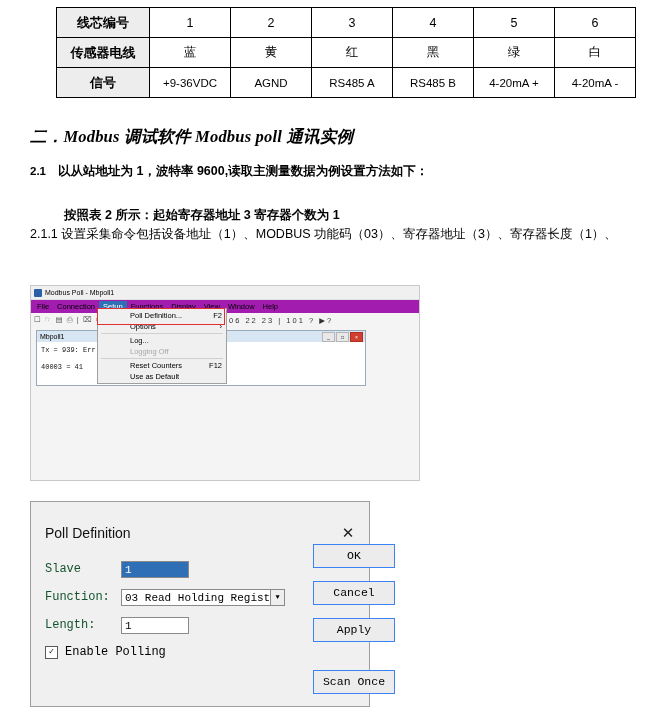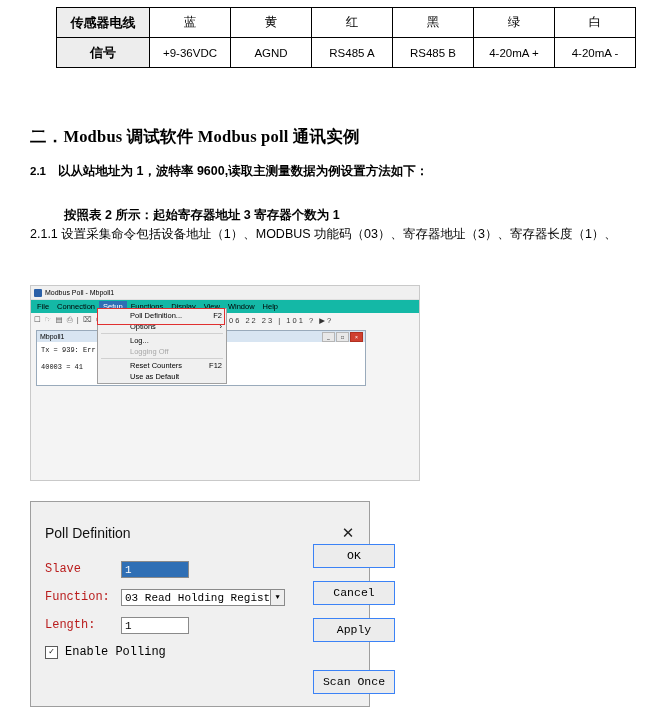--- a/index.html
+++ b/index.html
@@ -51,20 +51,21 @@
 
   
   .h2 {
     position: absolute;
     left: 30px;
     top: 126px;
     font-size: 16.5px;
     font-weight: bold;
     font-family: "Liberation Serif", serif;
     letter-spacing: 0.2px;
+    font-style: italic;
   }
   .para-21 {
     position: absolute;
     left: 30px;
     top: 163px;
     font-size: 12.5px;
     font-family: "Liberation Sans", sans-serif;
   }
   .para-21 .num {
     font-weight: bold;
@@ -120,21 +121,21 @@
     background: #2a60a8;
     margin-right: 3px;
     border-radius: 1px;
     display: inline-block;
   }
   .shot1 .menubar {
     height: 13px;
     display: flex;
     align-items: center;
     font-size: 7.5px;
-    background: #14b8a6;
+    background: #a21caf;
     padding-left: 2px;
   }
   .shot1 .menubar span {
     padding: 1px 4px;
     white-space: nowrap;
   }
   .shot1 .menubar span.active {
     background: #2f6fb5;
     color: #fff;
   }
@@ -282,21 +283,21 @@
     display: flex;
     align-items: center;
     height: 28px;
     font-family: "Liberation Mono", monospace;
     font-size: 12px;
   }
   .shot2 .row .lbl {
     width: 76px;
     font-family: "Liberation Mono", monospace;
     font-size: 12px;
-    color: #b91c1c;
+    color: #14532d;
   }
   .shot2 .row .fld {
     height: 17px;
     border: 1px solid #8a8a8a;
     background: #ffffff;
     font-family: "Liberation Mono", monospace;
     font-size: 11px;
     line-height: 17px;
     padding: 0 3px;
     box-sizing: border-box;
@@ -372,20 +373,29 @@
     top: 126px;
     margin-bottom: 0;
   }
 </style>
 </head>
 <body>
 
 <div class="wiring-wrap">
   <table class="wiring">
     <tbody>
+      <tr>
+        <td class="head">线芯编号</td>
+        <td>1</td>
+        <td>2</td>
+        <td>3</td>
+        <td>4</td>
+        <td>5</td>
+        <td>6</td>
+      </tr>
       <tr>
         <td class="head">传感器电线</td>
         <td>蓝</td>
         <td>黄</td>
         <td>红</td>
         <td>黑</td>
         <td>绿</td>
         <td>白</td>
       </tr>
       <tr class="sig">

